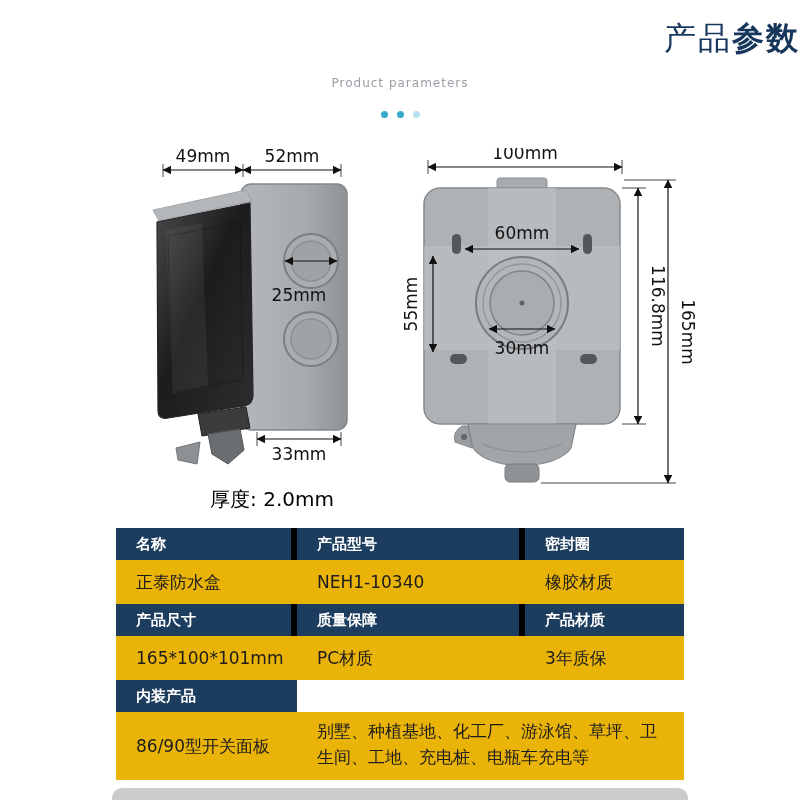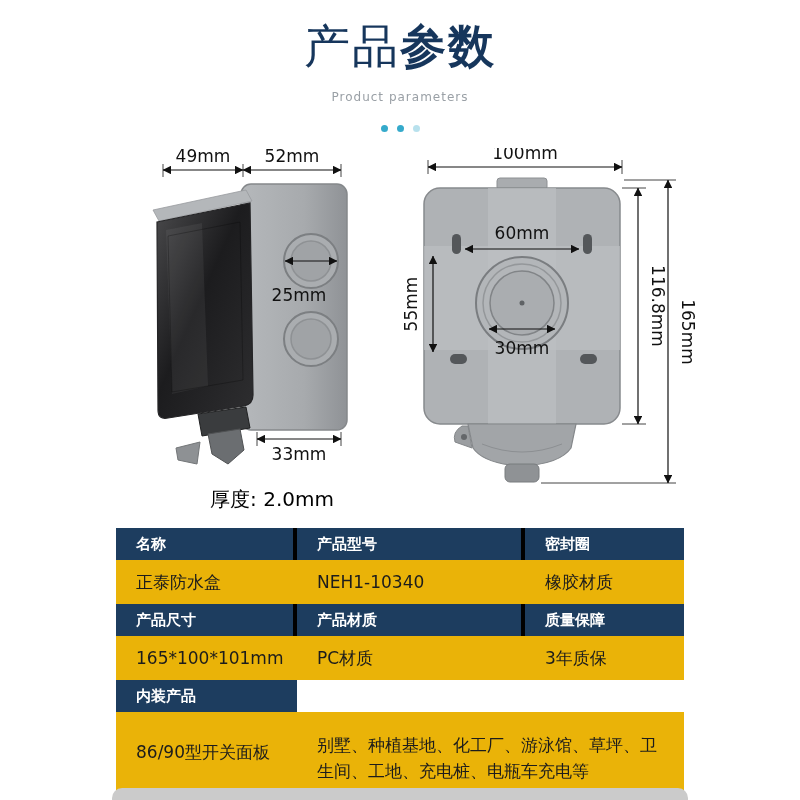--- a/index.html
+++ b/index.html
@@ -6,21 +6,21 @@
   html,body { width:800px; height:800px; }
   body {
     background:#ffffff;
     font-family:"DejaVu Sans","Liberation Sans",sans-serif;
     color:#1a1a1a;
   }
   .page { position:relative; width:800px; height:800px; background:#fff; overflow:hidden; }
 
   
   .hdr { text-align:center; padding-top:22px; }
-  .title { font-size:46px; color:#16365c; letter-spacing:2px; line-height:1.05; }
+  .title { font-size:32px; color:#16365c; letter-spacing:2px; line-height:1.05;text-align:right; }
   .title .t1 { font-weight:500; }
   .title .t2 { font-weight:900; }
   .subtitle { margin-top:20px; font-size:12px; color:#9aa0a6; letter-spacing:1px; }
   .dots { margin-top:21px; display:flex; justify-content:center; gap:9px; }
   .dot { width:7px; height:7px; border-radius:50%; background:#35aacb; }
   .dot.faded { opacity:.35; }
 
   
   .figure-svg { position:absolute; top:148px; left:0; display:block; }
   .figure-svg text { font-family:"DejaVu Sans","Liberation Sans",sans-serif; }
@@ -28,28 +28,28 @@
   .bigtext { font-size:20px; font-weight:500; fill:#000; text-anchor:middle; }
   .dim { stroke:#111; stroke-width:1.2; }
   .ext { stroke:#444; stroke-width:1; }
 
   
   .spec-table { position:absolute; top:528px; left:116px; width:568px; }
   .row { display:grid; grid-template-columns:181px 228px 159px; }
   .row.two-col { grid-template-columns:181px 387px; }
   .hcell {
     background:#1d3d5f; color:#ffffff; font-weight:700; font-size:15px;
-    line-height:18px; padding:7px 6px 7px 20px; border-right:4px solid #000000;
+    line-height:18px; padding:7px 6px 7px 20px; border-right:6px solid #000000;
   }
   .row .hcell:last-child { border-right:none; }
   .vcell {
     background:#eab308; color:#1c1c1c; font-size:17px; line-height:20px;
     padding:12px 14px 12px 20px; display:flex; align-items:center;
   }
-  .vcell.long { display:block; line-height:26px; padding-top:20px; padding-bottom:8px; }
+  .vcell.long { display:block; line-height:26px; padding-top:8px; padding-bottom:8px;font-family:Liberation Mono, monospace; }
 
   .next-card {
     position:absolute; left:112px; bottom:0; width:576px; height:12px;
     background:#cbcbcb; border-radius:10px 10px 0 0;
   }
 </style>
 </head>
 <body>
 
 <div class="page">
@@ -176,22 +176,22 @@
       <div class="hcell">密封圈</div>
     </div>
     <div class="row">
       <div class="vcell">正泰防水盒</div>
       <div class="vcell">NEH1-10340</div>
       <div class="vcell">橡胶材质</div>
     </div>
 
     <div class="row">
       <div class="hcell">产品尺寸</div>
+      <div class="hcell">质量保障</div>
       <div class="hcell">产品材质</div>
-      <div class="hcell">质量保障</div>
     </div>
     <div class="row">
       <div class="vcell">165*100*101mm</div>
       <div class="vcell">PC材质</div>
       <div class="vcell">3年质保</div>
     </div>
 
     <div class="row two-col">
       <div class="hcell">内装产品</div>
     </div>

